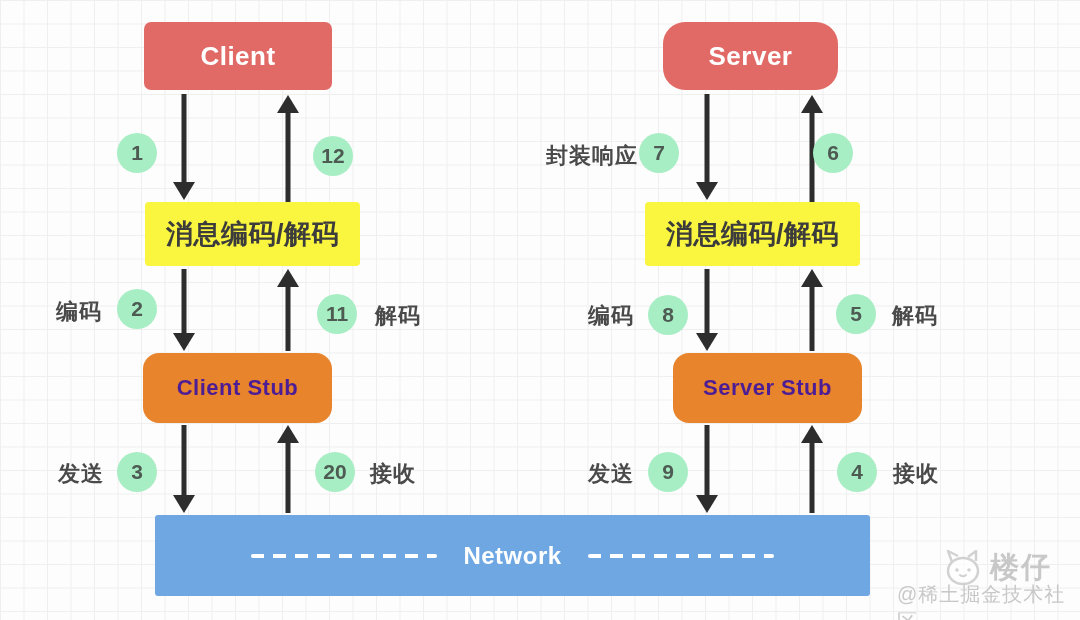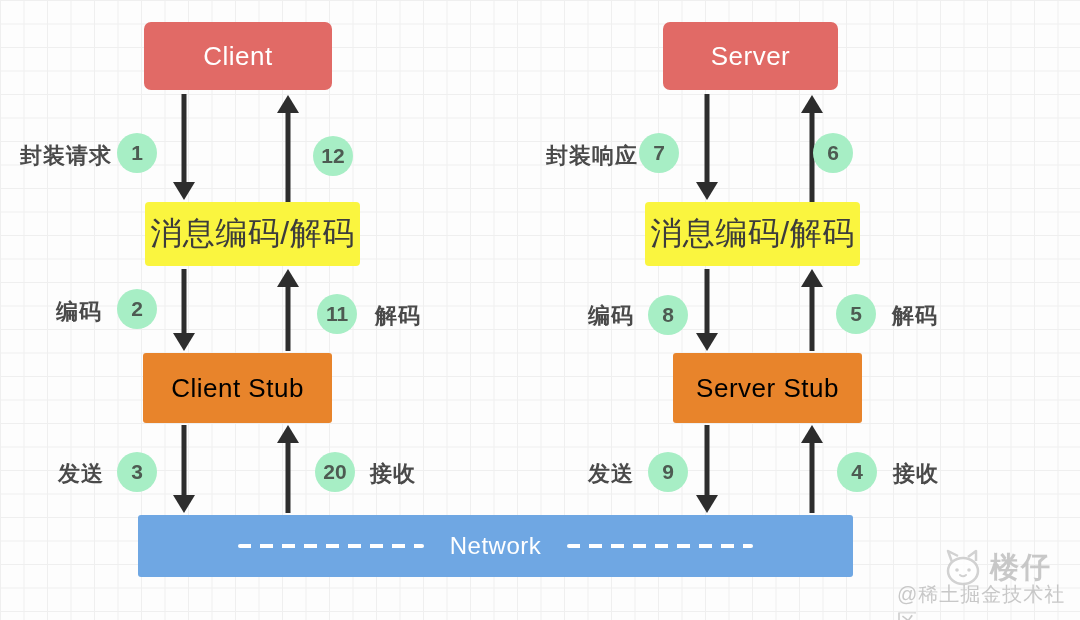--- a/index.html
+++ b/index.html
@@ -11,25 +11,25 @@
   .stage{
     position:relative;width:1080px;height:620px;
     background-color:#fdfdfd;
     background-image:
       linear-gradient(#efefef 1px, transparent 1px),
       linear-gradient(90deg,#efefef 1px, transparent 1px);
     background-size:23.5px 23.5px;
   }
   .box{
     position:absolute;display:flex;align-items:center;justify-content:center;
-    font-weight:normal;letter-spacing:.5px;text-align:center;
+    font-weight:bold;letter-spacing:.5px;text-align:center;
   }
   .box-red{background:#e16a66;color:#fff;border-radius:7px;font-size:26px;}
-  .box-yellow{background:#faf53f;color:#3c3c3c;border-radius:4px;font-size:32px;}
-  .box-orange{background:#e8842b;color:#000000;border-radius:3px;font-size:26px;}
+  .box-yellow{background:#faf53f;color:#3c3c3c;border-radius:4px;font-size:27px;}
+  .box-orange{background:#e8842b;color:#4c1d95;border-radius:16px;font-size:22px;}
   .box-blue{background:#6fa7e3;color:#fff;border-radius:3px;font-size:24px;gap:26px;}
   .net-dash{
     width:186px;height:4px;border-radius:2px;
     background:repeating-linear-gradient(90deg,#fff 0 13px,transparent 13px 22px);
   }
   .badge{
     position:absolute;width:40px;height:40px;border-radius:50%;
     background:#a7eec5;color:#4d5b52;font-size:21px;font-weight:600;
     display:flex;align-items:center;justify-content:center;
   }
@@ -50,29 +50,29 @@
   .wm-community{position:absolute;left:897px;top:581px;font-size:20px;
     color:rgba(190,190,190,.85);letter-spacing:1px;}
   .wm-icon{position:absolute;left:938px;top:548px;opacity:.75;}
 </style>
 </head>
 <body>
 
 <div class="stage">
 
   <div class="box box-red" style="left:144px;top:22px;width:188px;height:68px;">Client</div>
-  <div class="box box-red" style="left:663px;top:22px;width:175px;height:68px;">Server</div>
+  <div class="box box-red" style="left:663px;top:22px;width:175px;height:68px;border-radius:22px;">Server</div>
 
   <div class="box box-yellow" style="left:145px;top:202px;width:215px;height:64px;">消息编码/解码</div>
   <div class="box box-yellow" style="left:645px;top:202px;width:215px;height:64px;">消息编码/解码</div>
 
   <div class="box box-orange" style="left:143px;top:353px;width:189px;height:70px;">Client Stub</div>
   <div class="box box-orange" style="left:673px;top:353px;width:189px;height:70px;">Server Stub</div>
 
-  <div class="box box-blue" style="left:138px;top:515px;width:715px;height:62px;">
+  <div class="box box-blue" style="left:155px;top:515px;width:715px;height:81px;">
     <span class="net-dash"></span>
     <span>Network</span>
     <span class="net-dash"></span>
   </div>
 
   <div class="arrow down" style="left:172px;top:94px;height:106px;">
       <span class="shaft"></span>
       <span class="head"></span>
     </div>
   <div class="arrow up" style="left:276px;top:95px;height:107px;">
@@ -114,21 +114,20 @@
     </div>
   <div class="arrow down" style="left:695px;top:425px;height:88px;">
       <span class="shaft"></span>
       <span class="head"></span>
     </div>
   <div class="arrow up" style="left:800px;top:425px;height:88px;">
       <span class="shaft"></span>
       <span class="head"></span>
     </div>
 
-  <div class="ann" style="left:20px;top:141px;">封装请求</div>
   <div class="badge" style="left:117px;top:133px;">1</div>
   <div class="badge" style="left:313px;top:136px;">12</div>
 
   <div class="ann" style="left:56px;top:297px;">编码</div>
   <div class="badge" style="left:117px;top:289px;">2</div>
   <div class="badge" style="left:317px;top:294px;">11</div>
   <div class="ann" style="left:375px;top:301px;">解码</div>
 
   <div class="ann" style="left:58px;top:459px;">发送</div>
   <div class="badge" style="left:117px;top:452px;">3</div>

